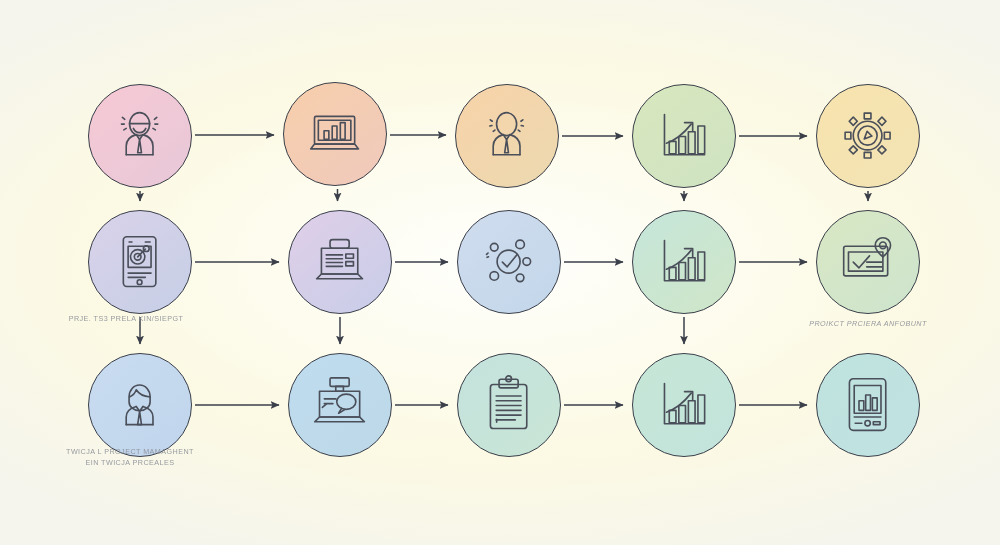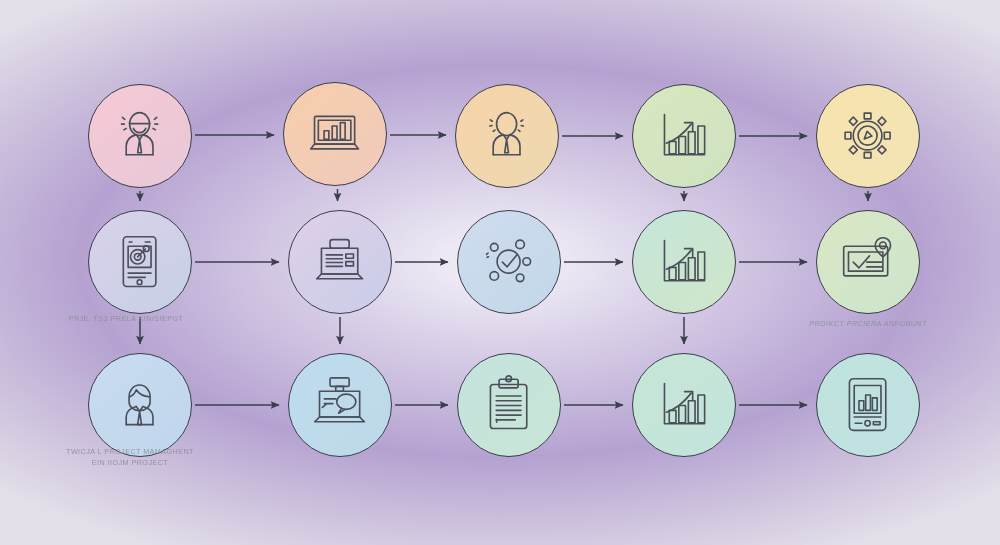--- a/index.html
+++ b/index.html
@@ -11,21 +11,21 @@
     width: 1000px;
     height: 545px;
     overflow: hidden;
     background: #fbfbfa;
     font-family: "Liberation Sans", sans-serif;
   }
   #canvas {
     position: relative;
     width: 1000px;
     height: 545px;
-    background: #4c1d95;
+    background: #fef9c3;
   }
   
   #canvas::before {
     content: "";
     position: absolute;
     inset: 0;
     background:
       radial-gradient(ellipse 70% 60% at 50% 48%, rgba(255,255,255,0.95) 0%, rgba(250,250,249,0.6) 60%, rgba(244,244,242,0.9) 100%);
     pointer-events: none;
     z-index: 0;
@@ -309,16 +309,16 @@
       <circle cx="32" cy="51.5" r="2.8"></circle>
       <rect x="38" y="50" width="7" height="3"></rect>
     </svg>
         </span>
       </div>
     </div>
   <div id="label-layer">
       <div class="label" style="left: -4px; top: 313px; width: 260px;">PRJE. TS3 PRELA KIN/SIEPGT</div>
       <div class="label" style="left: 738px; top: 318px; width: 260px; font-style: italic;">PROIKCT PRCIERA ANFOBUNT</div>
       <div class="label" style="left: 0px; top: 446px; width: 260px;">TWICJA L PROJECT MAMAGHENT
-EIN IIOJM PROJECT</div>
+EIN TWICJA PRCEALES</div>
     </div>
 
 </div>
 
 </body></html>

